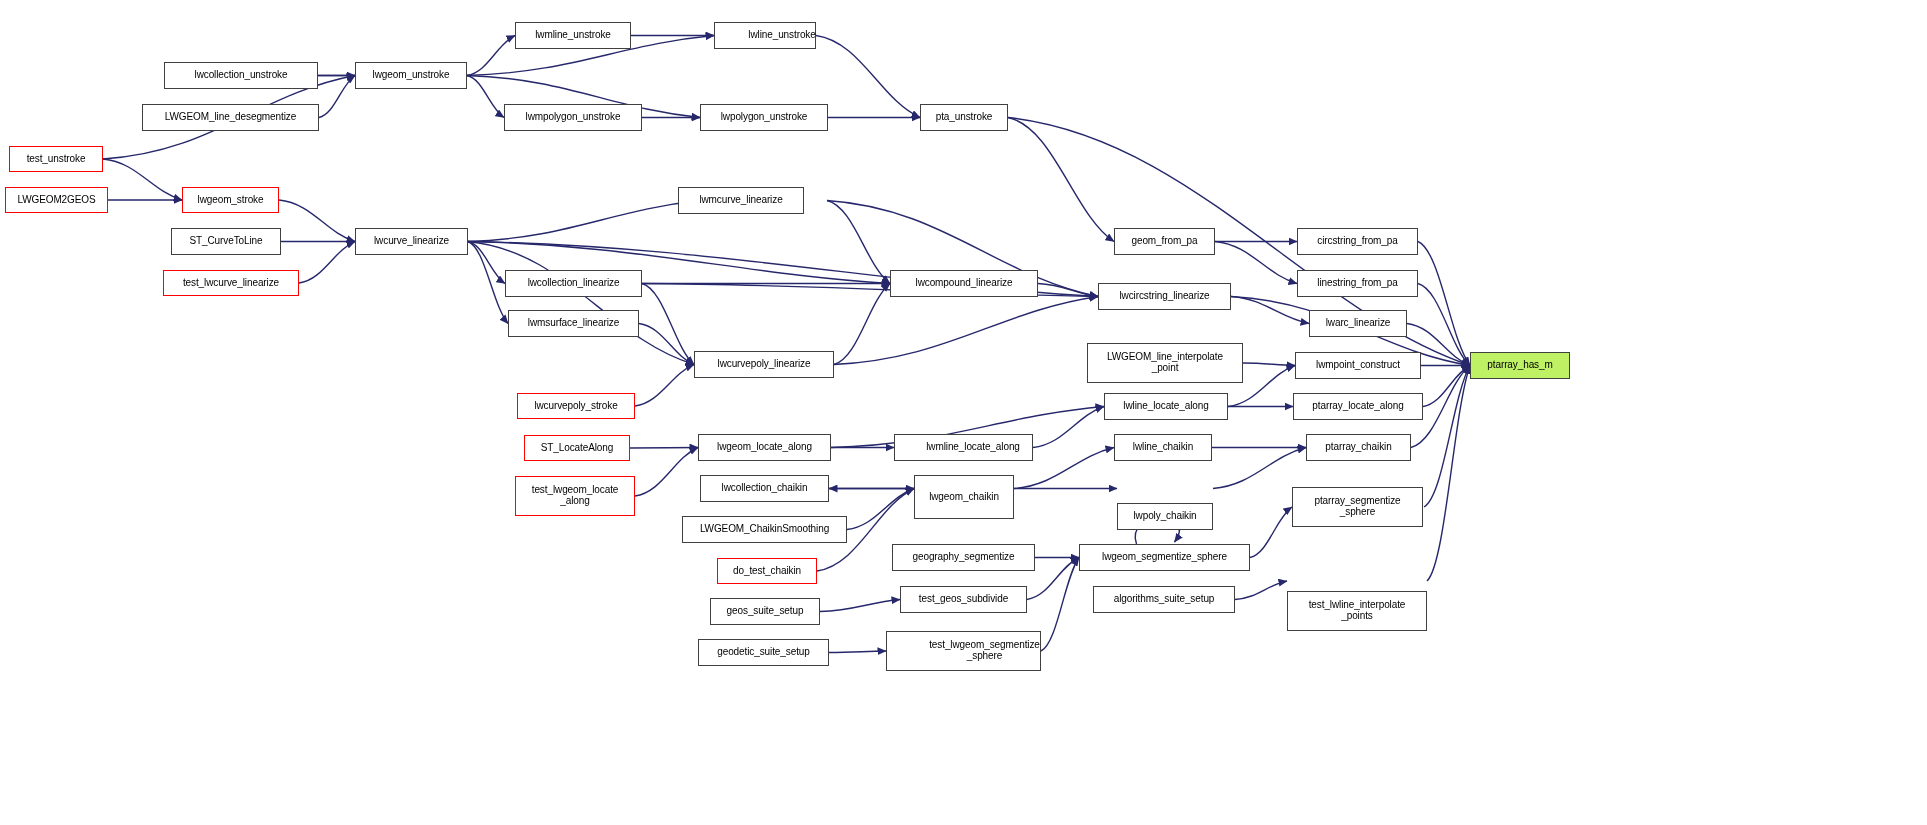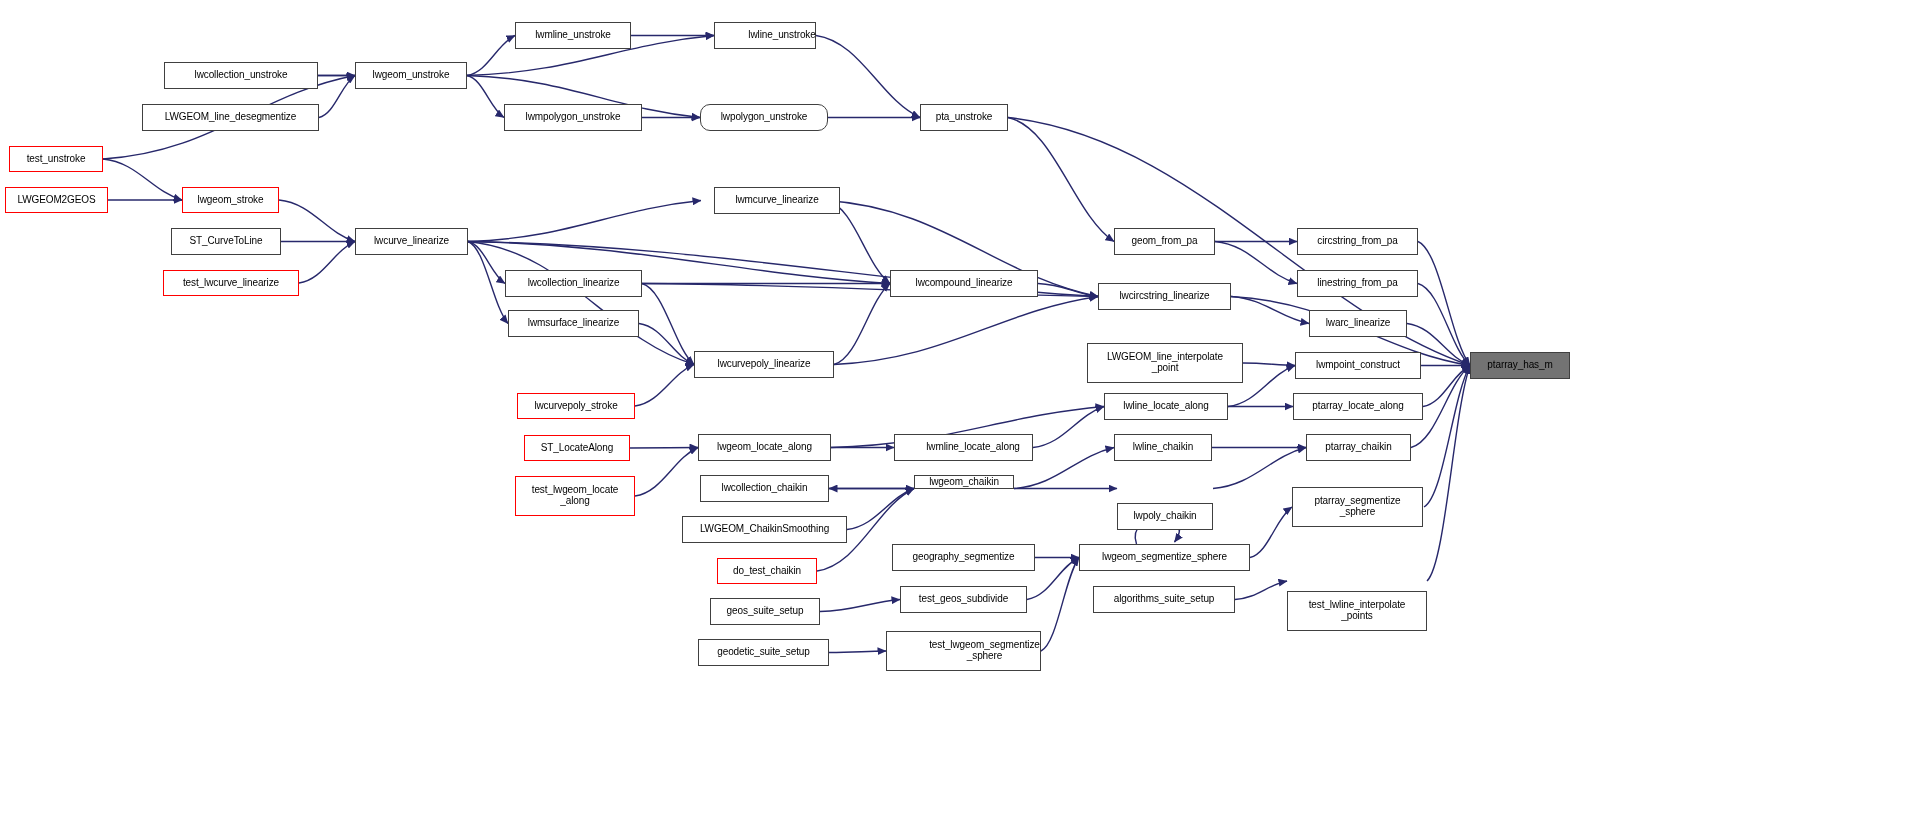--- a/index.html
+++ b/index.html
@@ -4,21 +4,21 @@
 <style>
   html,body{margin:0;padding:0;background:#ffffff;}
   body{font-family:"Liberation Sans", sans-serif;}
   #canvas{position:relative;width:1927px;height:825px;background:#ffffff;overflow:hidden;}
   svg.edges{position:absolute;left:0;top:0;width:1927px;height:825px;pointer-events:none;}
   .node{position:absolute;box-sizing:border-box;background:#ffffff;border:1px solid #404040;
         display:flex;align-items:center;justify-content:center;text-align:center;
         font-size:10px;color:#000000;line-height:1.08;white-space:pre-line;
         font-family:"Liberation Sans", sans-serif;letter-spacing:-0.1px;}
   .node.red{border-color:#ff0000;}
-  .node.hl{background:#737373;border-color:#404040;}
+  .node.hl{background:#bef264;border-color:#404040;}
 </style>
 </head>
 <body>
 
 <div id="canvas">
   <svg class="edges" id="edge-layer" viewBox="0 0 1927 825" xmlns="http://www.w3.org/2000/svg">
     <defs>
       <marker id="ah" markerWidth="9" markerHeight="8" refX="8.5" refY="4" orient="auto" markerUnits="userSpaceOnUse">
         <path d="M0,0 L9,4 L0,8 z" fill="#27286b"></path>
       </marker>
@@ -97,29 +97,29 @@
         <path d="M1231,296.5 C1334.726,302.02 1378.224,350.32 1470,365.5" fill="none" stroke="#27286b" stroke-width="1.4" marker-end="url(#ah)"></path>
       </g>
   </svg>
   <div id="node-layer">
       <div class="node" style="left: 164px; top: 62px; width: 154px; height: 27px;">lwcollection_unstroke</div>
       <div class="node" style="left: 355px; top: 62px; width: 112px; height: 27px;">lwgeom_unstroke</div>
       <div class="node" style="left: 515px; top: 22px; width: 116px; height: 27px;">lwmline_unstroke</div>
       <div class="node" style="left: 714px; top: 22px; width: 102px; height: 27px; padding-left: 34px;">lwline_unstroke</div>
       <div class="node" style="left: 142px; top: 104px; width: 177px; height: 27px;">LWGEOM_line_desegmentize</div>
       <div class="node" style="left: 504px; top: 104px; width: 138px; height: 27px;">lwmpolygon_unstroke</div>
-      <div class="node" style="left: 700px; top: 104px; width: 128px; height: 27px; border-radius: 10px;">lwpolygon_unstroke</div>
+      <div class="node" style="left: 700px; top: 104px; width: 128px; height: 27px;">lwpolygon_unstroke</div>
       <div class="node" style="left: 920px; top: 104px; width: 88px; height: 27px;">pta_unstroke</div>
       <div class="node red" style="left: 9px; top: 146px; width: 94px; height: 26px;">test_unstroke</div>
       <div class="node red" style="left: 5px; top: 187px; width: 103px; height: 26px;">LWGEOM2GEOS</div>
       <div class="node red" style="left: 182px; top: 187px; width: 97px; height: 26px;">lwgeom_stroke</div>
       <div class="node" style="left: 171px; top: 228px; width: 110px; height: 27px; text-align: center;">ST_CurveToLine</div>
       <div class="node" style="left: 355px; top: 228px; width: 113px; height: 27px;">lwcurve_linearize</div>
       <div class="node red" style="left: 163px; top: 270px; width: 136px; height: 26px;">test_lwcurve_linearize</div>
-      <div class="node" style="left: 714px; top: 187px; width: 126px; height: 27px;">lwmcurve_linearize</div>
+      <div class="node" style="left: 678px; top: 187px; width: 126px; height: 27px;">lwmcurve_linearize</div>
       <div class="node" style="left: 505px; top: 270px; width: 137px; height: 27px;">lwcollection_linearize</div>
       <div class="node" style="left: 890px; top: 270px; width: 148px; height: 27px;">lwcompound_linearize</div>
       <div class="node" style="left: 1098px; top: 283px; width: 133px; height: 27px;">lwcircstring_linearize</div>
       <div class="node" style="left: 508px; top: 310px; width: 131px; height: 27px;">lwmsurface_linearize</div>
       <div class="node" style="left: 1114px; top: 228px; width: 101px; height: 27px;">geom_from_pa</div>
       <div class="node" style="left: 1297px; top: 228px; width: 121px; height: 27px;">circstring_from_pa</div>
       <div class="node" style="left: 1297px; top: 270px; width: 121px; height: 27px;">linestring_from_pa</div>
       <div class="node" style="left: 1309px; top: 310px; width: 98px; height: 27px;">lwarc_linearize</div>
       <div class="node" style="left: 694px; top: 351px; width: 140px; height: 27px;">lwcurvepoly_linearize</div>
       <div class="node" style="left: 1087px; top: 343px; width: 156px; height: 40px;">LWGEOM_line_interpolate
@@ -130,21 +130,21 @@
       <div class="node" style="left: 1104px; top: 393px; width: 124px; height: 27px;">lwline_locate_along</div>
       <div class="node" style="left: 1293px; top: 393px; width: 130px; height: 27px;">ptarray_locate_along</div>
       <div class="node red" style="left: 524px; top: 435px; width: 106px; height: 26px;">ST_LocateAlong</div>
       <div class="node" style="left: 698px; top: 434px; width: 133px; height: 27px;">lwgeom_locate_along</div>
       <div class="node" style="left: 894px; top: 434px; width: 139px; height: 27px; padding-left: 19px;">lwmline_locate_along</div>
       <div class="node" style="left: 1114px; top: 434px; width: 98px; height: 27px;">lwline_chaikin</div>
       <div class="node" style="left: 1306px; top: 434px; width: 105px; height: 27px;">ptarray_chaikin</div>
       <div class="node red" style="left: 515px; top: 476px; width: 120px; height: 40px;">test_lwgeom_locate
 _along</div>
       <div class="node" style="left: 700px; top: 475px; width: 129px; height: 27px;">lwcollection_chaikin</div>
-      <div class="node" style="left: 914px; top: 475px; width: 100px; height: 14px;">lwgeom_chaikin</div>
+      <div class="node" style="left: 914px; top: 475px; width: 100px; height: 44px;">lwgeom_chaikin</div>
       <div class="node" style="left: 1117px; top: 475px; width: 96px; height: 27px; margin-top: 28px;">lwpoly_chaikin</div>
       <div class="node" style="left: 1292px; top: 487px; width: 131px; height: 40px;">ptarray_segmentize
 _sphere</div>
       <div class="node" style="left: 682px; top: 516px; width: 165px; height: 27px;">LWGEOM_ChaikinSmoothing</div>
       <div class="node" style="left: 1079px; top: 544px; width: 171px; height: 27px;">lwgeom_segmentize_sphere</div>
       <div class="node red" style="left: 717px; top: 558px; width: 100px; height: 26px;">do_test_chaikin</div>
       <div class="node" style="left: 892px; top: 544px; width: 143px; height: 27px;">geography_segmentize</div>
       <div class="node" style="left: 1287px; top: 591px; width: 140px; height: 40px;">test_lwline_interpolate
 _points</div>
       <div class="node" style="left: 1093px; top: 586px; width: 142px; height: 27px;">algorithms_suite_setup</div>

